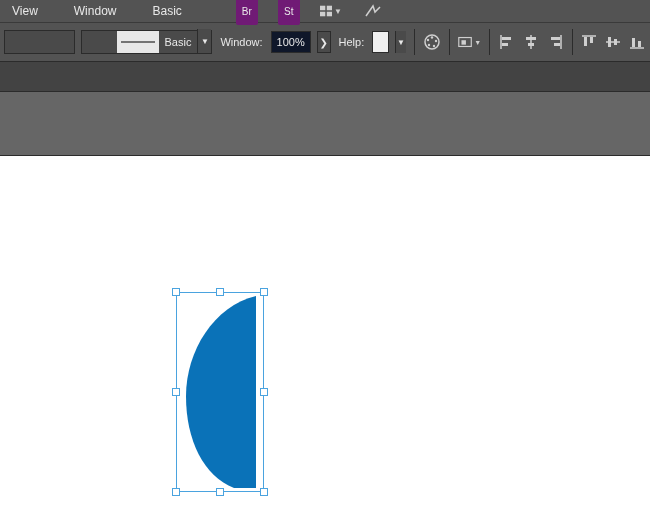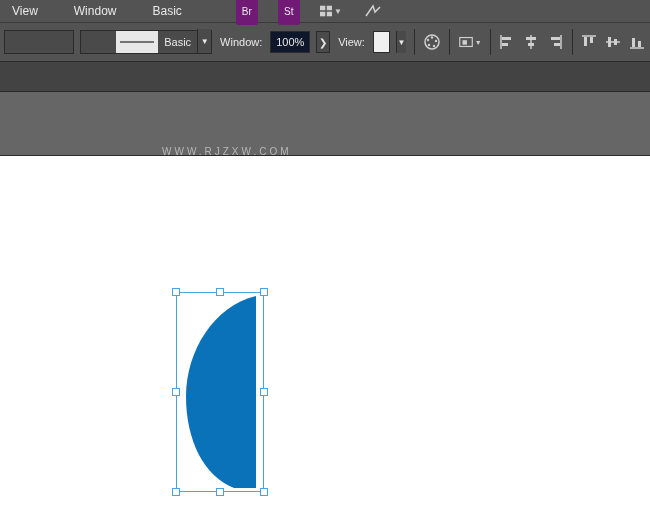--- a/index.html
+++ b/index.html
@@ -223,21 +223,21 @@
   <div class="stroke-ctrl">
     <div class="stroke-sample"></div>
     <div class="stroke-label">Basic</div>
     <div class="dd">▼</div>
   </div>
 
   <span class="lbl">Window:</span>
   <div class="val-box">100%</div>
   <div class="chev-btn">❯</div>
 
-  <span class="lbl">View:</span>
+  <span class="lbl">Help:</span>
   <div class="style-swatch"></div>
   <div class="dd" style="height:22px">▼</div>
 
   <div class="sep"></div>
 
   <div class="tool-icon">
     <svg width="18" height="18" viewBox="0 0 18 18">
         <circle cx="9" cy="9" r="7" fill="none" stroke="#cfcfcf" stroke-width="1.5"></circle>
         <circle cx="9" cy="4.5" r="1.2" fill="#cfcfcf"></circle>
         <circle cx="13" cy="8" r="1.2" fill="#cfcfcf"></circle>
@@ -306,21 +306,20 @@
   </div>
 </div>
 
 <div class="docstrip"></div>
 
 <div class="ribbon"></div>
 
 <div class="canvas"></div>
 
 <div class="watermark">
-  <div class="wm-sub">WWW.RJZXW.COM</div>
 </div>
 
 <div class="selection">
   <div class="shape">
     <svg viewBox="0 0 74 192" preserveAspectRatio="none">
       <path d="M72 0 C 30 10, 2 55, 2 100 C 2 145, 20 180, 50 192 L72 192 Z" fill="#0a72b8"></path>
     </svg>
   </div>
   <div class="bbox"></div>
   <div class="handle h-tl"></div>

